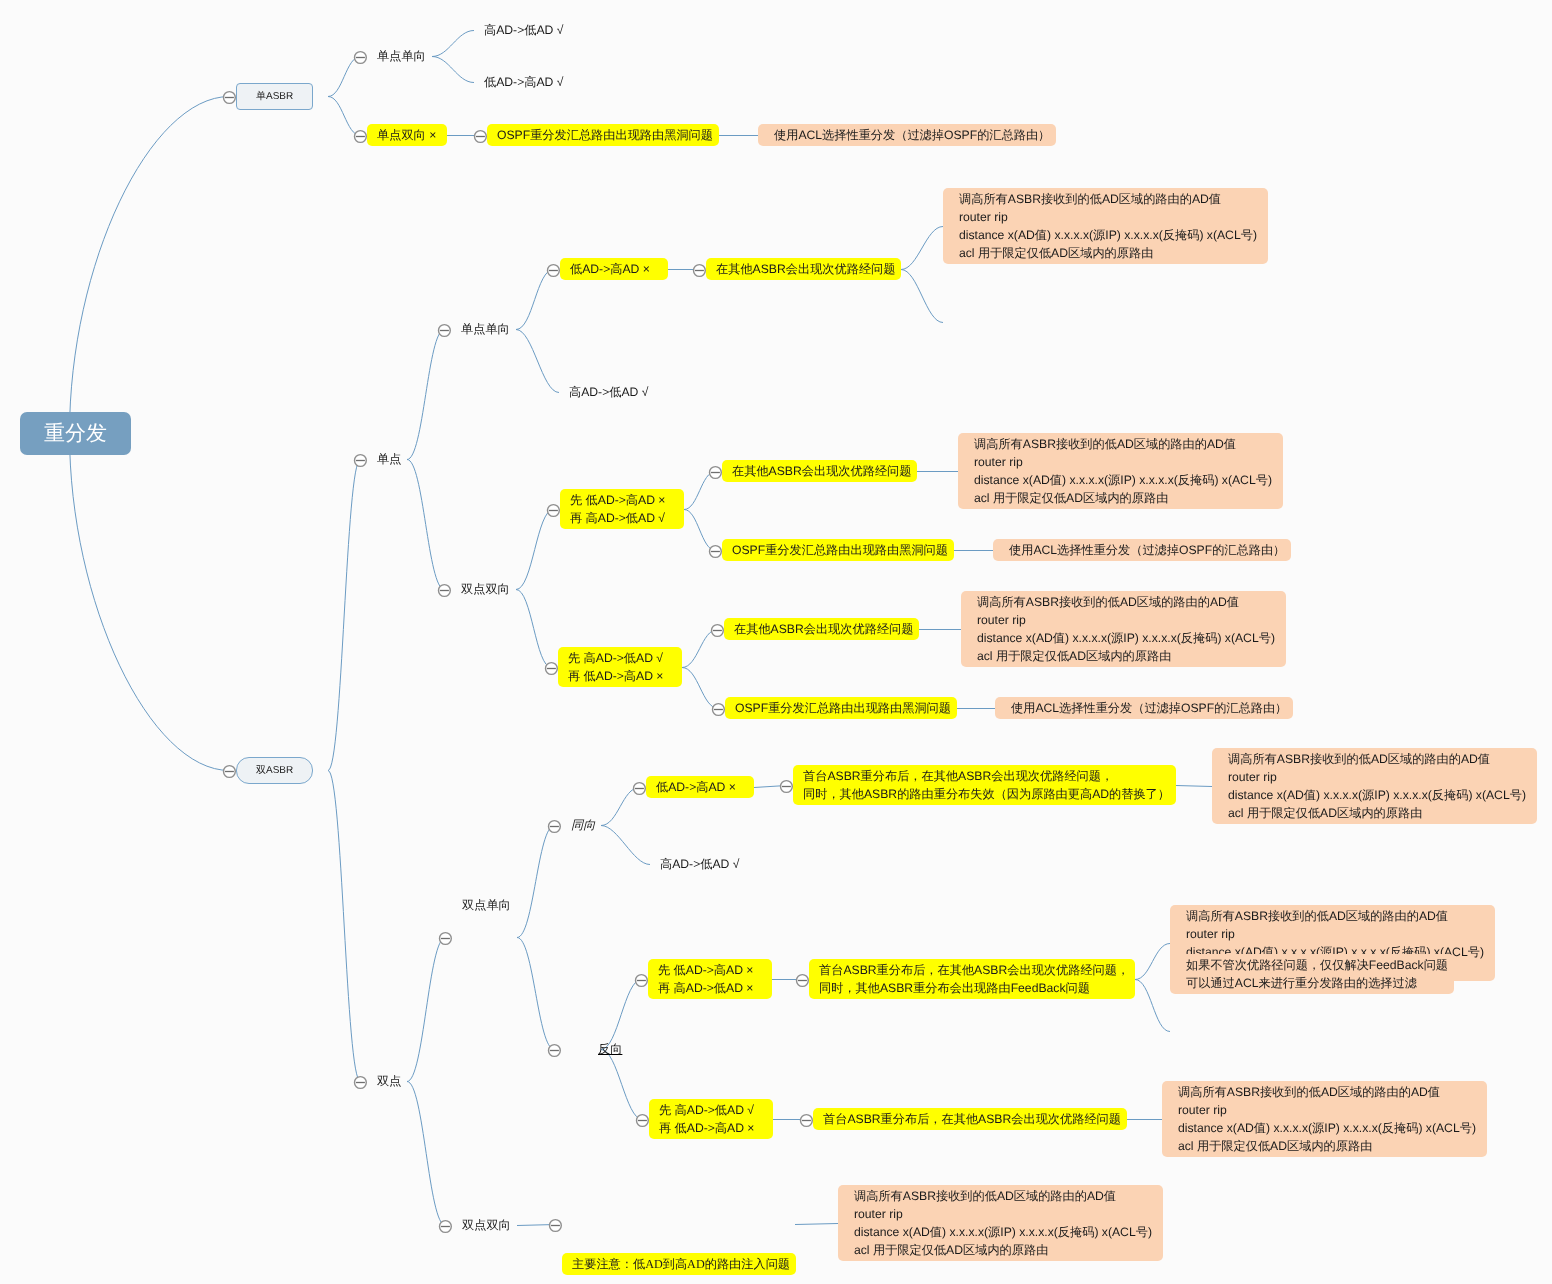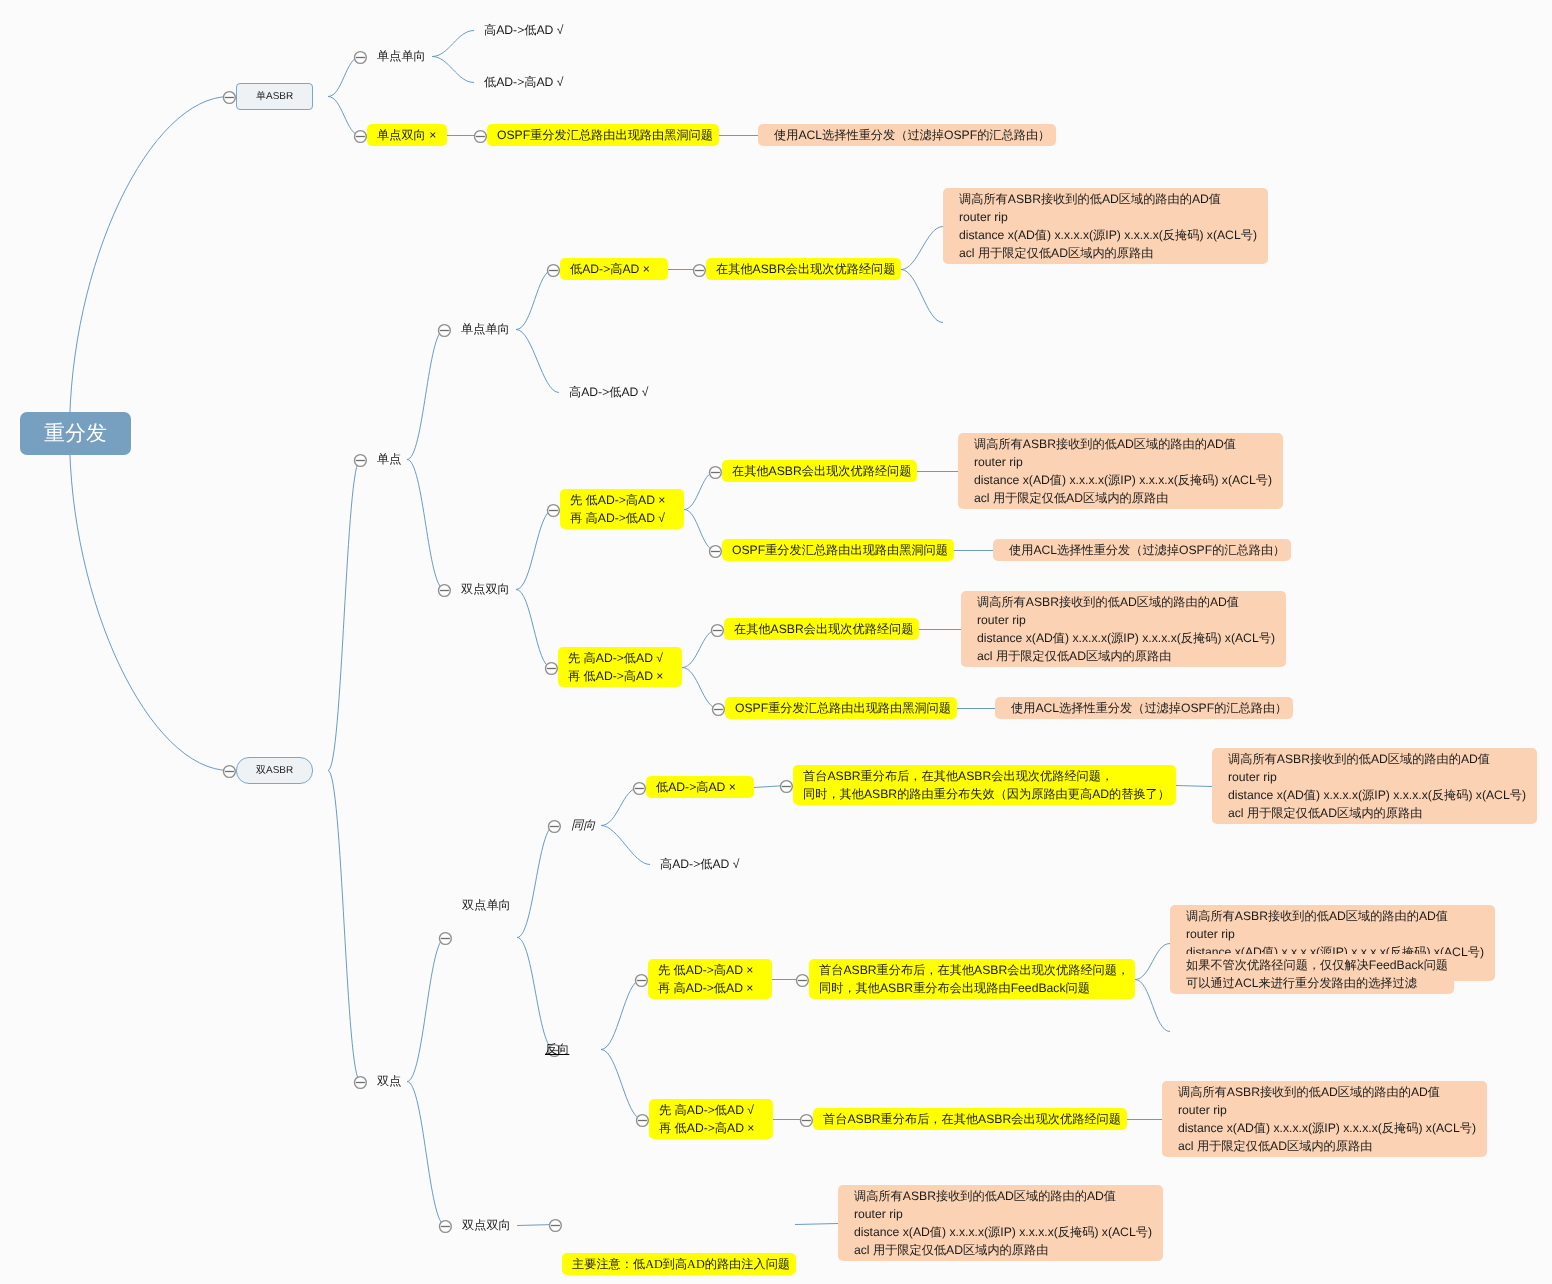--- a/index.html
+++ b/index.html
@@ -282,21 +282,21 @@
   </div>
   <div class="node k-plain" style="left: 452px; top: 894px; text-align: center;">
     <div class="ln">双点单向</div>
   </div>
   <div class="node k-plain" style="left: 452px; top: 1214px;">
     <div class="ln">双点双向</div>
   </div>
   <div class="node k-plain" style="left: 561px; top: 814px; font-style: italic;">
     <div class="ln">同向</div>
   </div>
-  <div class="node k-plain" style="left: 535px; top: 1038px; text-decoration: underline;">
+  <div class="node k-plain" style="left: 588px; top: 1038px; text-decoration: underline;">
     <div class="ln">反向</div>
   </div>
   <div class="node k-hl mark-end" style="left: 646px; top: 776px;">
     <div class="ln">低AD-&gt;高AD ×</div>
   </div>
   <div class="node k-plain mark-end" style="left: 650px; top: 853px;">
     <div class="ln">高AD-&gt;低AD √</div>
   </div>
   <div class="node k-hl" style="left: 793px; top: 765px;">
     <div class="ln">首台ASBR重分布后，在其他ASBR会出现次优路经问题，</div>

